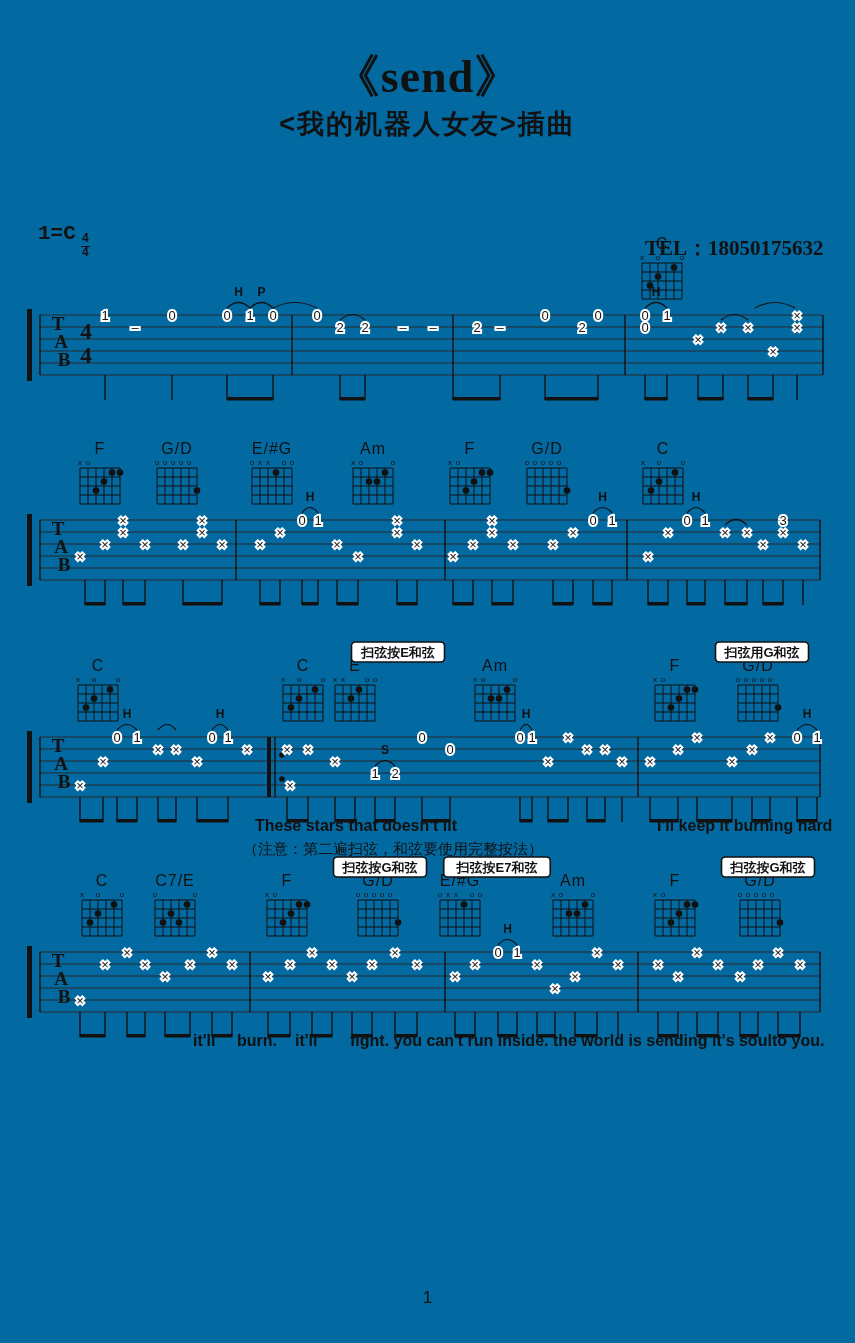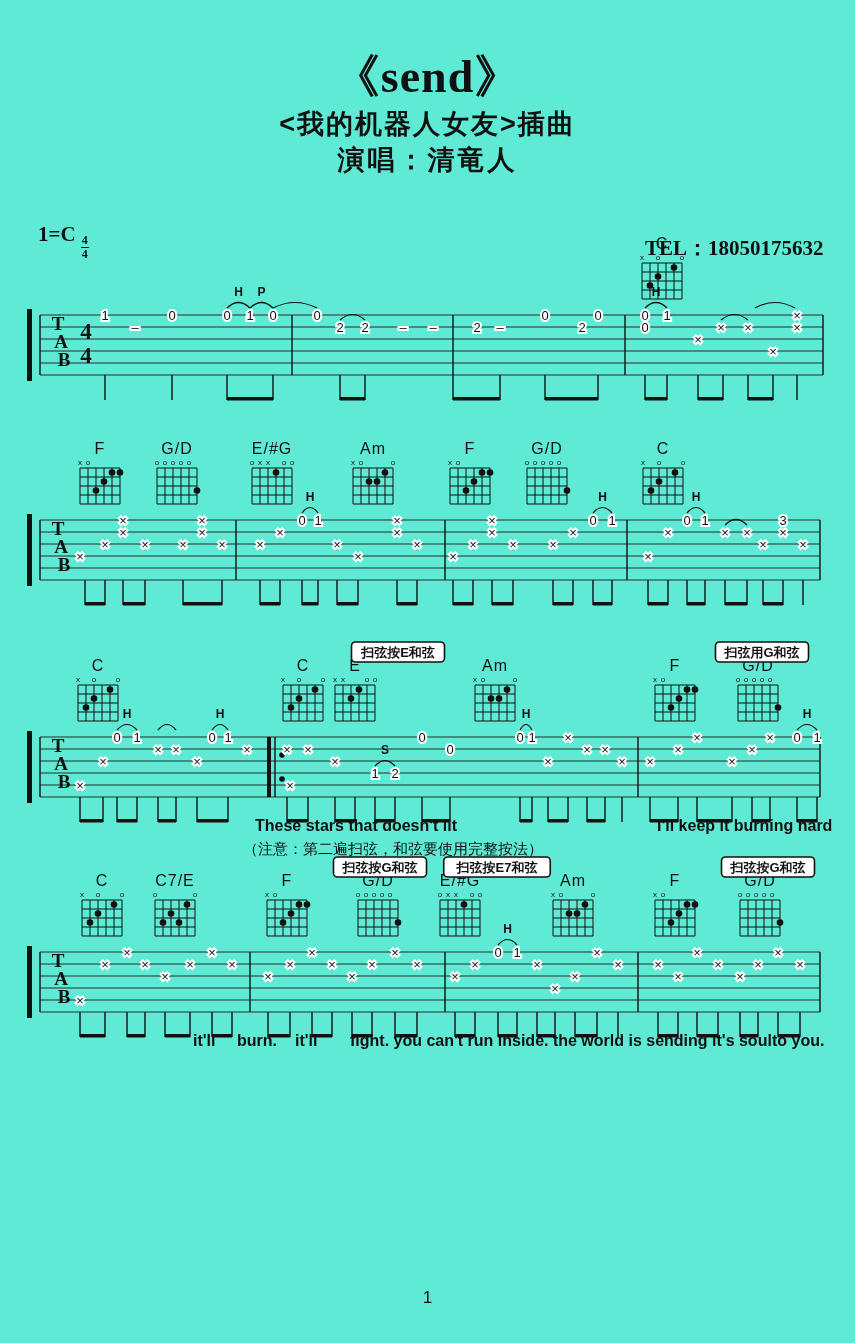--- a/index.html
+++ b/index.html
@@ -1,24 +1,24 @@
 <!DOCTYPE html>
 <html><head>
 <meta charset="utf-8">
 <style>
   html,body{margin:0;padding:0;background:#e8e8e8;}
-  .page{position:relative;width:855px;height:1343px;margin:0 auto;background:#5eead4;
+  .page{position:relative;width:855px;height:1343px;margin:0 auto;background:#0369a1;
         font-family:"Liberation Sans",sans-serif;color:#111;overflow:hidden;}
   .title{position:absolute;top:46px;left:0;width:100%;text-align:center;
          font-family:"Liberation Serif",serif;font-size:46px;font-weight:bold;letter-spacing:1px;}
   .subtitle{position:absolute;top:106px;left:0;width:100%;text-align:center;
          font-size:27px;font-weight:600;letter-spacing:2px;}
   .performer{position:absolute;top:142px;left:0;width:100%;text-align:center;
          font-size:27px;font-weight:600;letter-spacing:3px;}
-  .keysig{position:absolute;top:222px;left:38px;font-family:Liberation Serif, serif;
+  .keysig{position:absolute;top:222px;left:38px;font-family:Liberation Mono, monospace;
          font-size:21px;font-weight:600;}
   .frac{display:inline-flex;flex-direction:column;font-size:12px;line-height:1.05;
         vertical-align:-3px;margin-left:5px;text-align:center;}
   .frac b:first-child{border-bottom:1px solid #111;padding:0 1px;}
   .tel{position:absolute;top:226px;left:645px;font-family:"Liberation Serif",serif;
        font-size:21px;font-weight:600;margin-top:8px;}
   .pagenum{position:absolute;top:1288px;left:0;width:100%;text-align:center;font-size:17px;}
   .sysHost{position:absolute;left:0;width:855px;height:240px;}
   
   .sl{stroke:#2a2a2a;stroke-width:1;}
@@ -37,21 +37,20 @@
   .badge-t{font:bold 13px "Liberation Sans",sans-serif;}
   .lyr{font:bold 16px "Liberation Sans",sans-serif;}
   .lyr2{font:15px "Liberation Sans",sans-serif;}
 </style>
 </head>
 <body>
 
 <div class="page">
   <div class="title">《send》</div>
   <div class="subtitle">&lt;我的机器人女友&gt;插曲</div>
-  <div class="performer">演唱：清竜人</div>
 
   <div class="keysig">
     <span>1=C</span><span class="frac">
         <b>4</b>
         <b>4</b>
       </span>
   </div>
   <div class="tel">TEL：18050175632</div>
 
   <div id="systems">

